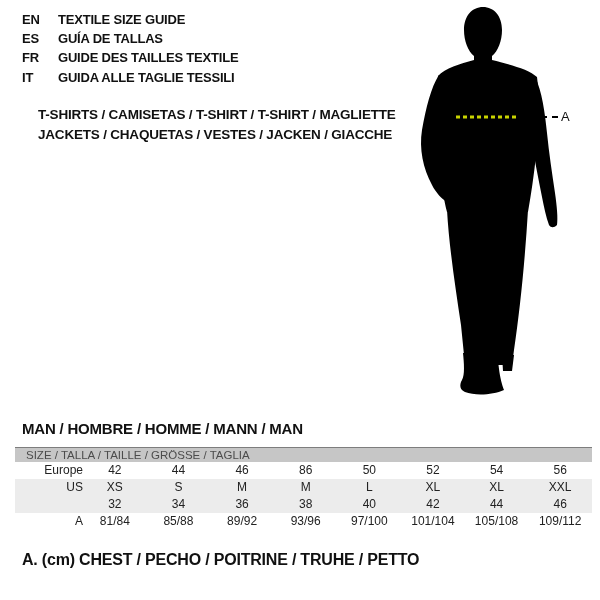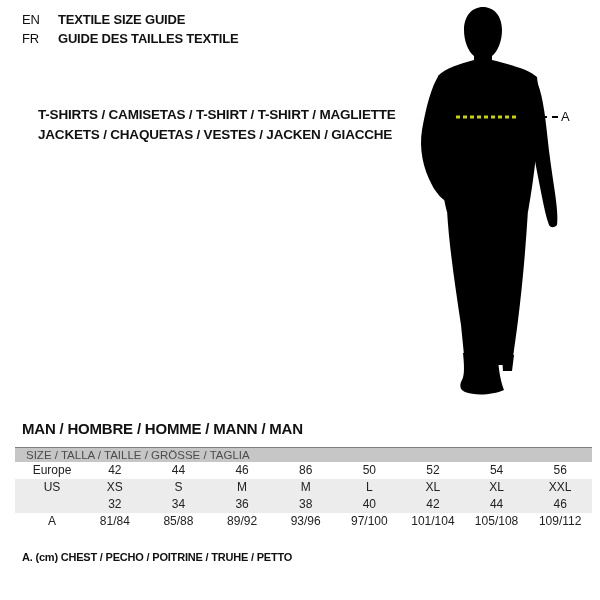--- a/index.html
+++ b/index.html
@@ -11,21 +11,21 @@
     font-family: "Liberation Sans", sans-serif;
     color: #111;
     -webkit-font-smoothing: antialiased;
   }
   .abs { position: absolute; }
 
   
   .lang-list { left: 22px; top: 10px; }
   .lang-row { display: flex; line-height: 19.2px; }
   .lang-code {
-    width: 36px; font-weight: 400; font-size: 13px; letter-spacing: -0.2px;
+    width: 36px; font-weight: 700; font-size: 13px; letter-spacing: -0.2px;
   }
   .lang-label { font-weight: 700; font-size: 13px; letter-spacing: -0.2px; }
 
   
   .categories { left: 38px; top: 105px; }
   .category-line {
     font-weight: 700; font-size: 13.5px; line-height: 19.5px; letter-spacing: -0.2px;
   }
 
   
@@ -61,40 +61,48 @@
     height: 14px; line-height: 14px;
     padding-left: 11px;
   }
   .trow {
     display: grid;
     grid-template-columns: 68px repeat(8, 1fr);
     height: 17px; line-height: 17px;
     font-size: 12px; color: #222;
   }
   .trow.alt { background: var(--row-alt-bg, #ececec); }
-  .tlabel { text-align: center; padding-left: 6px; }
+  .tlabel { text-align: right; padding-left: 6px; }
   .tcell { text-align: center; }
 
   
   .footnote {
     left: 22px; top: 551px;
-    font-weight: 700; font-size: 11px; letter-spacing: -0.2px;
+    font-weight: 700; font-size: 16px; letter-spacing: -0.2px;
   }
 </style>
 </head>
 <body>
 
 <div class="abs lang-list">
   <div class="lang-row">
     <span class="lang-code">EN</span>
     <span class="lang-label">TEXTILE SIZE GUIDE</span>
   </div>
   <div class="lang-row">
+    <span class="lang-code">ES</span>
+    <span class="lang-label">GUÍA DE TALLAS</span>
+  </div>
+  <div class="lang-row">
     <span class="lang-code">FR</span>
     <span class="lang-label">GUIDE DES TAILLES TEXTILE</span>
+  </div>
+  <div class="lang-row">
+    <span class="lang-code">IT</span>
+    <span class="lang-label">GUIDA ALLE TAGLIE TESSILI</span>
   </div>
 </div>
 
 <div class="abs categories">
   <div class="category-line">T-SHIRTS / CAMISETAS / T-SHIRT / T-SHIRT / MAGLIETTE</div>
   <div class="category-line">JACKETS / CHAQUETAS / VESTES / JACKEN / GIACCHE</div>
 </div>
 
 <svg class="abs figure-svg" width="160" height="395" viewBox="0 0 160 395" xmlns="http://www.w3.org/2000/svg">
   <g class="silhouette">

